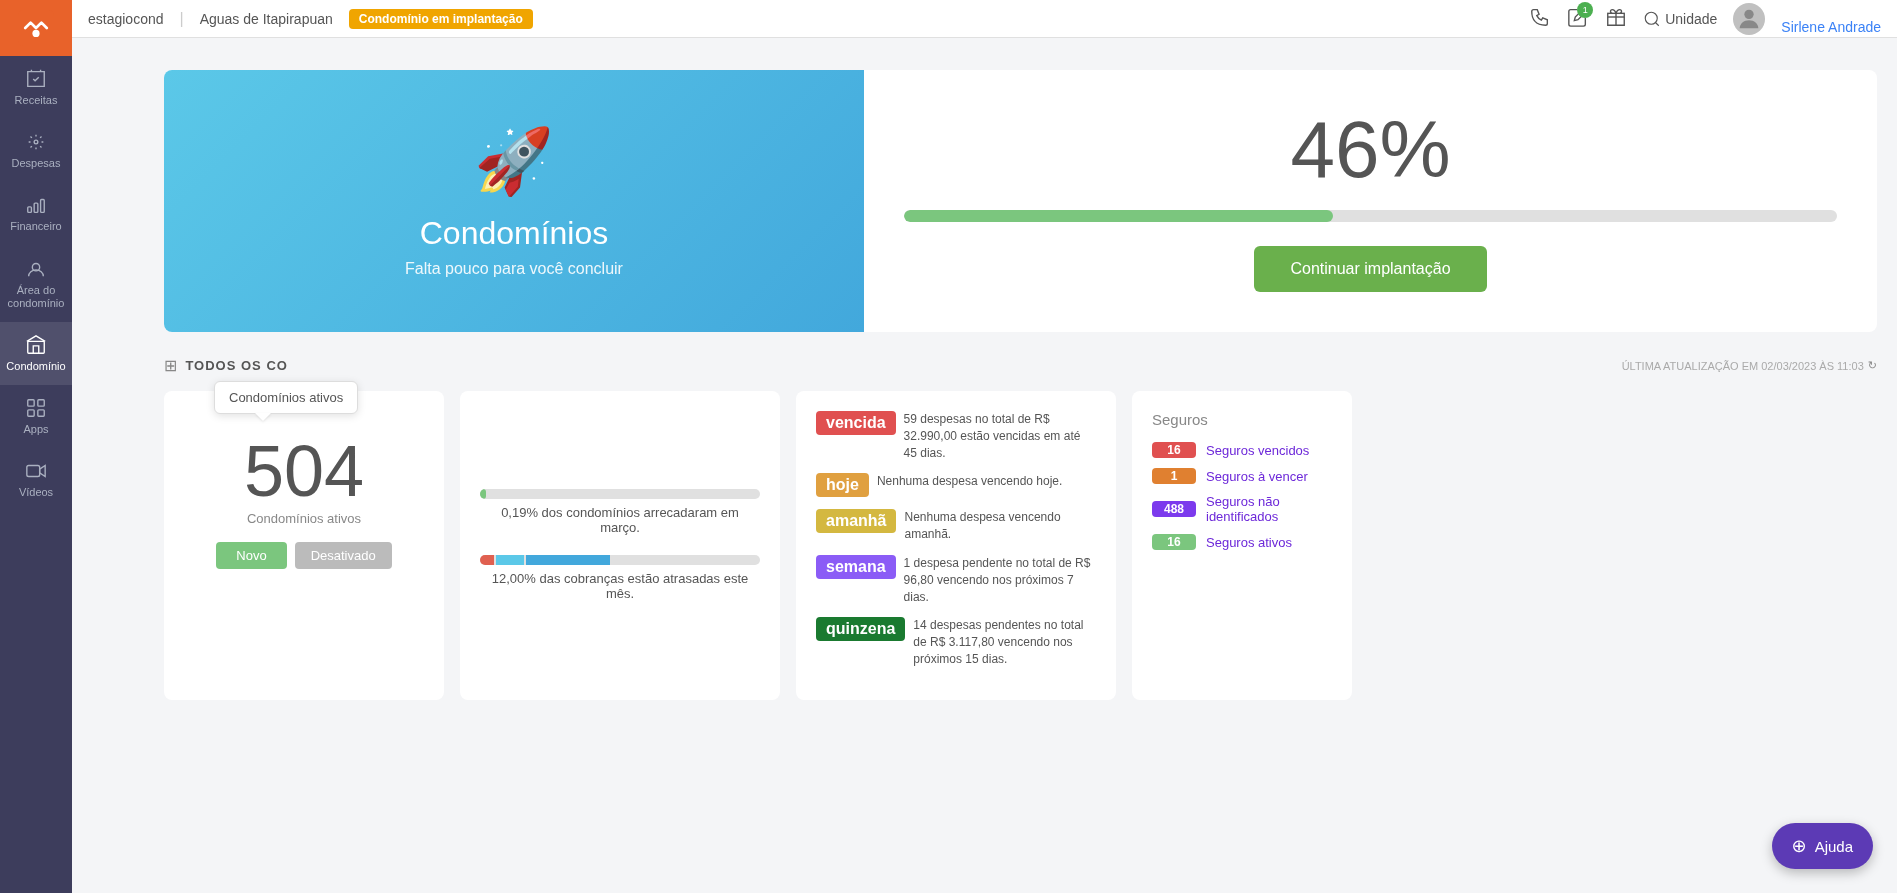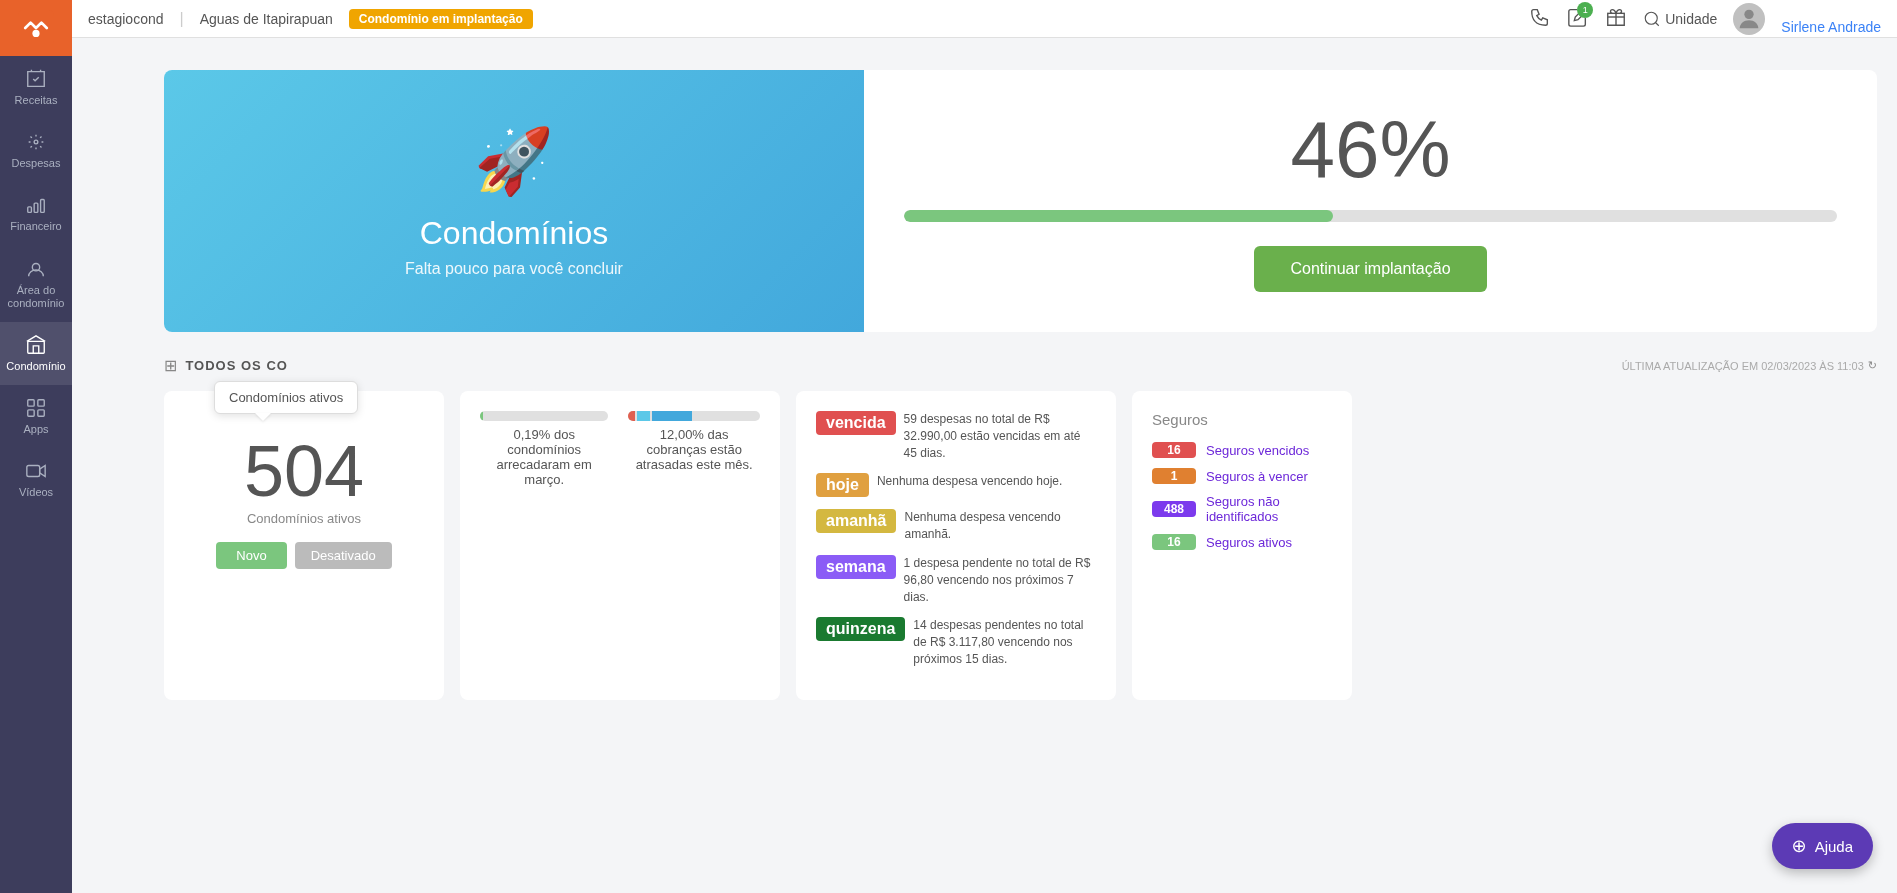--- a/index.html
+++ b/index.html
@@ -277,21 +277,21 @@
       border-radius: 4px;
       padding: 6px 16px;
       font-size: 13px;
       cursor: pointer;
     }
 
     
     .card-arrecadacao {
       flex: 0 0 320px;
       display: flex;
-      flex-direction: row;
+      flex-direction: column;
       justify-content: center;
       gap: 20px;
     }
     .bar-section { display: flex; flex-direction: column; gap: 6px; }
     .mini-bar-container {
       height: 10px;
       background: #e0e0e0;
       border-radius: 5px;
       overflow: hidden;
     }

